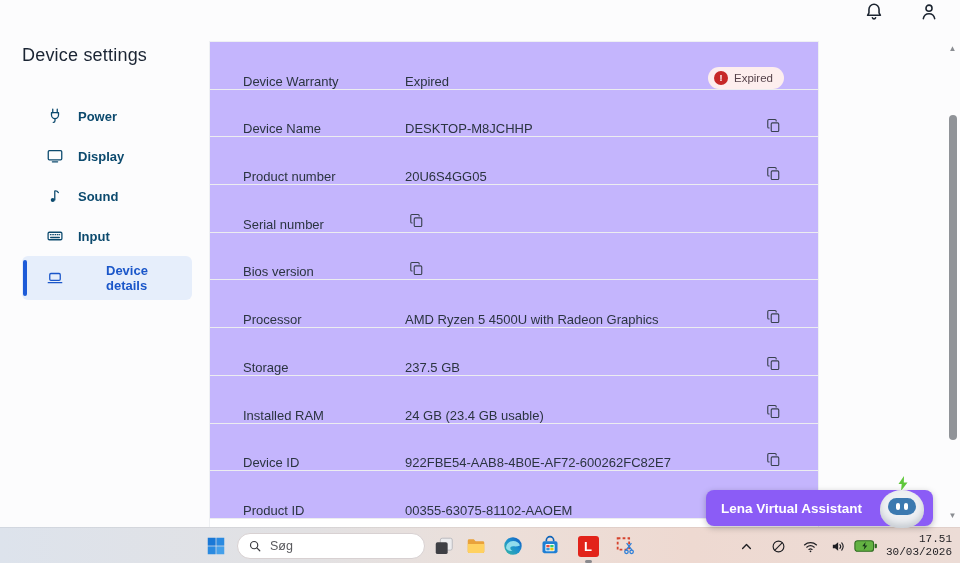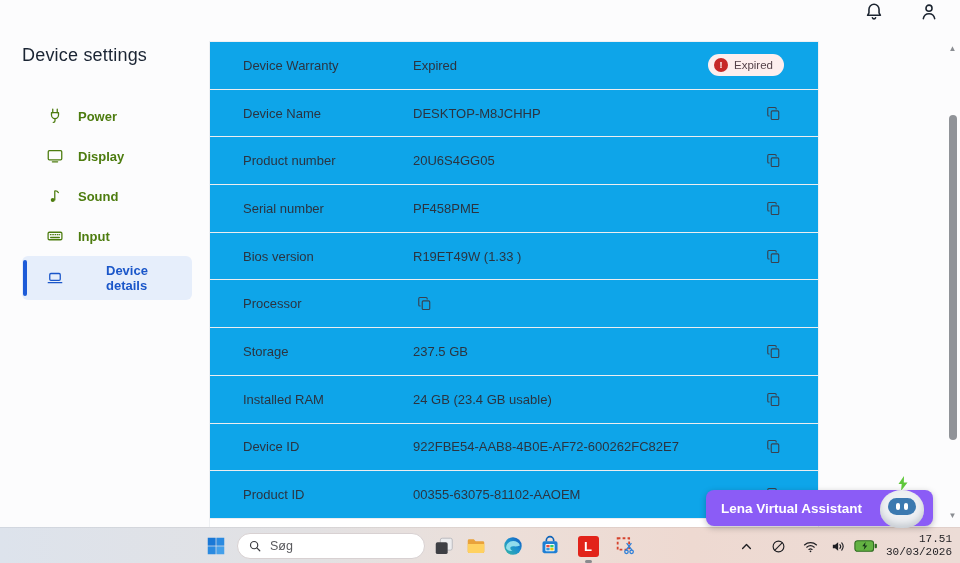--- a/index.html
+++ b/index.html
@@ -10,32 +10,32 @@
   
   .window { position:absolute; left:0; top:0; width:960px; height:527px; background:#fcfcfd; }
 
   .top-icons { position:absolute; top:0; right:20px; height:24px; display:flex; gap:33px; align-items:center; }
   .hdr-icon { width:22px; height:22px; cursor:pointer; }
   .hdr-icon svg { width:100%; height:100%; }
 
   
   .sidebar-title { position:absolute; left:22px; top:45px; font-size:18px; font-weight:400; color:#1a2433; letter-spacing:.2px; }
   .nav { position:absolute; left:22px; top:96px; width:170px; }
-  .nav-item { position:relative; display:flex; align-items:center; height:40px; padding-left:24px; border-radius:6px; cursor:pointer; color:#4d7c0f; }
+  .nav-item { position:relative; display:flex; align-items:center; height:40px; padding-left:24px; border-radius:6px; cursor:pointer; color:#0c4a6e; }
   .nav-item .nav-icon { width:18px; height:18px; display:flex; align-items:center; justify-content:center; }
   .nav-item .nav-icon svg { width:18px; height:18px; }
   .nav-label { margin-left:14px; font-size:13px; font-weight:600; }
   .nav-item.selected { background:#e6eefb; color:#1a56c9; height:44px;gap:28px; }
   .nav-item.selected .nav-label { font-weight:700; }
   .sel-bar { position:absolute; left:1px; top:4px; bottom:4px; width:4px; border-radius:3px; background:#1d5bd8; }
 
   
   .card { position:absolute; left:210px; top:42px; width:608px; height:485px; background:#ffffff;
           box-shadow:0 0 0 1px #eef0f3; overflow:hidden; }
-  .row { display:flex; align-items:center; height:47.7px; padding:0 34px 0 33px; border-bottom:1px solid #ecedf0; background:#0ea5e9;gap:8px; }
+  .row { display:flex; align-items:flex-end; height:47.7px; padding:0 34px 0 33px; border-bottom:1px solid #ecedf0; background:#c4b5fd; }
   .row-label { width:162px; flex:none; font-size:13px; color:#2b3441; }
   .row-value { flex:1; font-size:13px; color:#2b3441; }
   .copy-btn { background:none; border:none; cursor:pointer; color:#39414f; width:22px; height:22px; display:flex; align-items:center; justify-content:center; }
   .copy-btn svg { width:17px; height:17px; }
   .badge { margin-left:auto; display:flex; align-items:center; gap:6px; background:#fdeeee; border-radius:12px; padding:4px 11px 4px 6px; }
   .badge-dot { width:14px; height:14px; border-radius:50%; background:#c62828; color:#fff; font-size:9px; font-weight:700; display:flex; align-items:center; justify-content:center; }
   .badge-text { font-size:11.5px; color:#55424a; }
 
   
   .scrollbar { position:absolute; right:0; top:38px; bottom:0; width:15px; background:transparent; }
@@ -171,40 +171,39 @@
         <span class="row-value">20U6S4GG05</span>
         <button class="copy-btn">
           <svg viewBox="0 0 24 24" fill="none" stroke="currentColor" stroke-width="1.6" stroke-linejoin="round">
             <rect x="8.8" y="8.3" width="10.6" height="12.2" rx="1.6"></rect>
             <path d="M6.4 15.6h-.9A1.6 1.6 0 0 1 3.9 14V5.2a1.6 1.6 0 0 1 1.6-1.6h8.7a1.6 1.6 0 0 1 1.6 1.6v1"></path>
           </svg>
         </button>
       </div>
       <div class="row">
         <span class="row-label">Serial number</span>
-        <span class="row-value">PF458PME</span>
         <button class="copy-btn">
           <svg viewBox="0 0 24 24" fill="none" stroke="currentColor" stroke-width="1.6" stroke-linejoin="round">
             <rect x="8.8" y="8.3" width="10.6" height="12.2" rx="1.6"></rect>
             <path d="M6.4 15.6h-.9A1.6 1.6 0 0 1 3.9 14V5.2a1.6 1.6 0 0 1 1.6-1.6h8.7a1.6 1.6 0 0 1 1.6 1.6v1"></path>
           </svg>
         </button>
       </div>
       <div class="row">
         <span class="row-label">Bios version</span>
-        <span class="row-value">R19ET49W (1.33 )</span>
         <button class="copy-btn">
           <svg viewBox="0 0 24 24" fill="none" stroke="currentColor" stroke-width="1.6" stroke-linejoin="round">
             <rect x="8.8" y="8.3" width="10.6" height="12.2" rx="1.6"></rect>
             <path d="M6.4 15.6h-.9A1.6 1.6 0 0 1 3.9 14V5.2a1.6 1.6 0 0 1 1.6-1.6h8.7a1.6 1.6 0 0 1 1.6 1.6v1"></path>
           </svg>
         </button>
       </div>
       <div class="row">
         <span class="row-label">Processor</span>
+        <span class="row-value">AMD Ryzen 5 4500U with Radeon Graphics</span>
         <button class="copy-btn">
           <svg viewBox="0 0 24 24" fill="none" stroke="currentColor" stroke-width="1.6" stroke-linejoin="round">
             <rect x="8.8" y="8.3" width="10.6" height="12.2" rx="1.6"></rect>
             <path d="M6.4 15.6h-.9A1.6 1.6 0 0 1 3.9 14V5.2a1.6 1.6 0 0 1 1.6-1.6h8.7a1.6 1.6 0 0 1 1.6 1.6v1"></path>
           </svg>
         </button>
       </div>
       <div class="row">
         <span class="row-label">Storage</span>
         <span class="row-value">237.5 GB</span>

